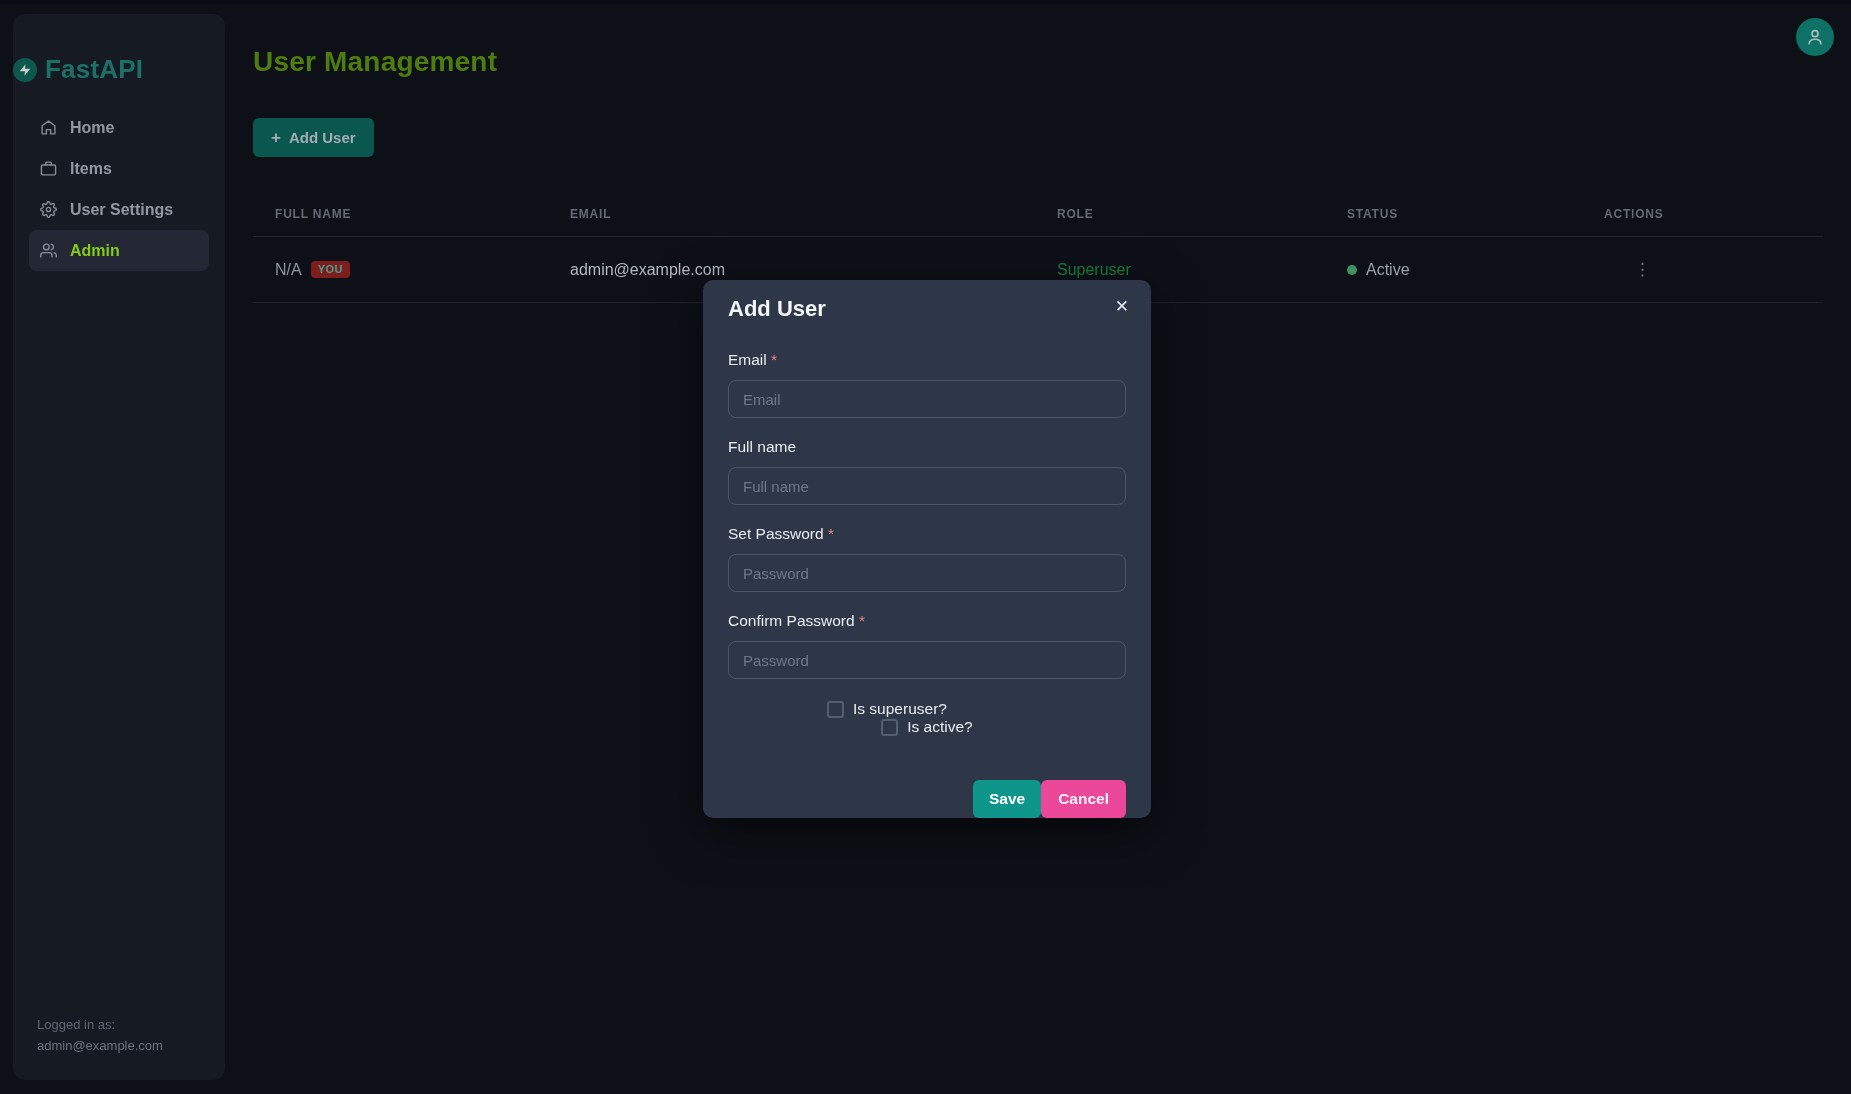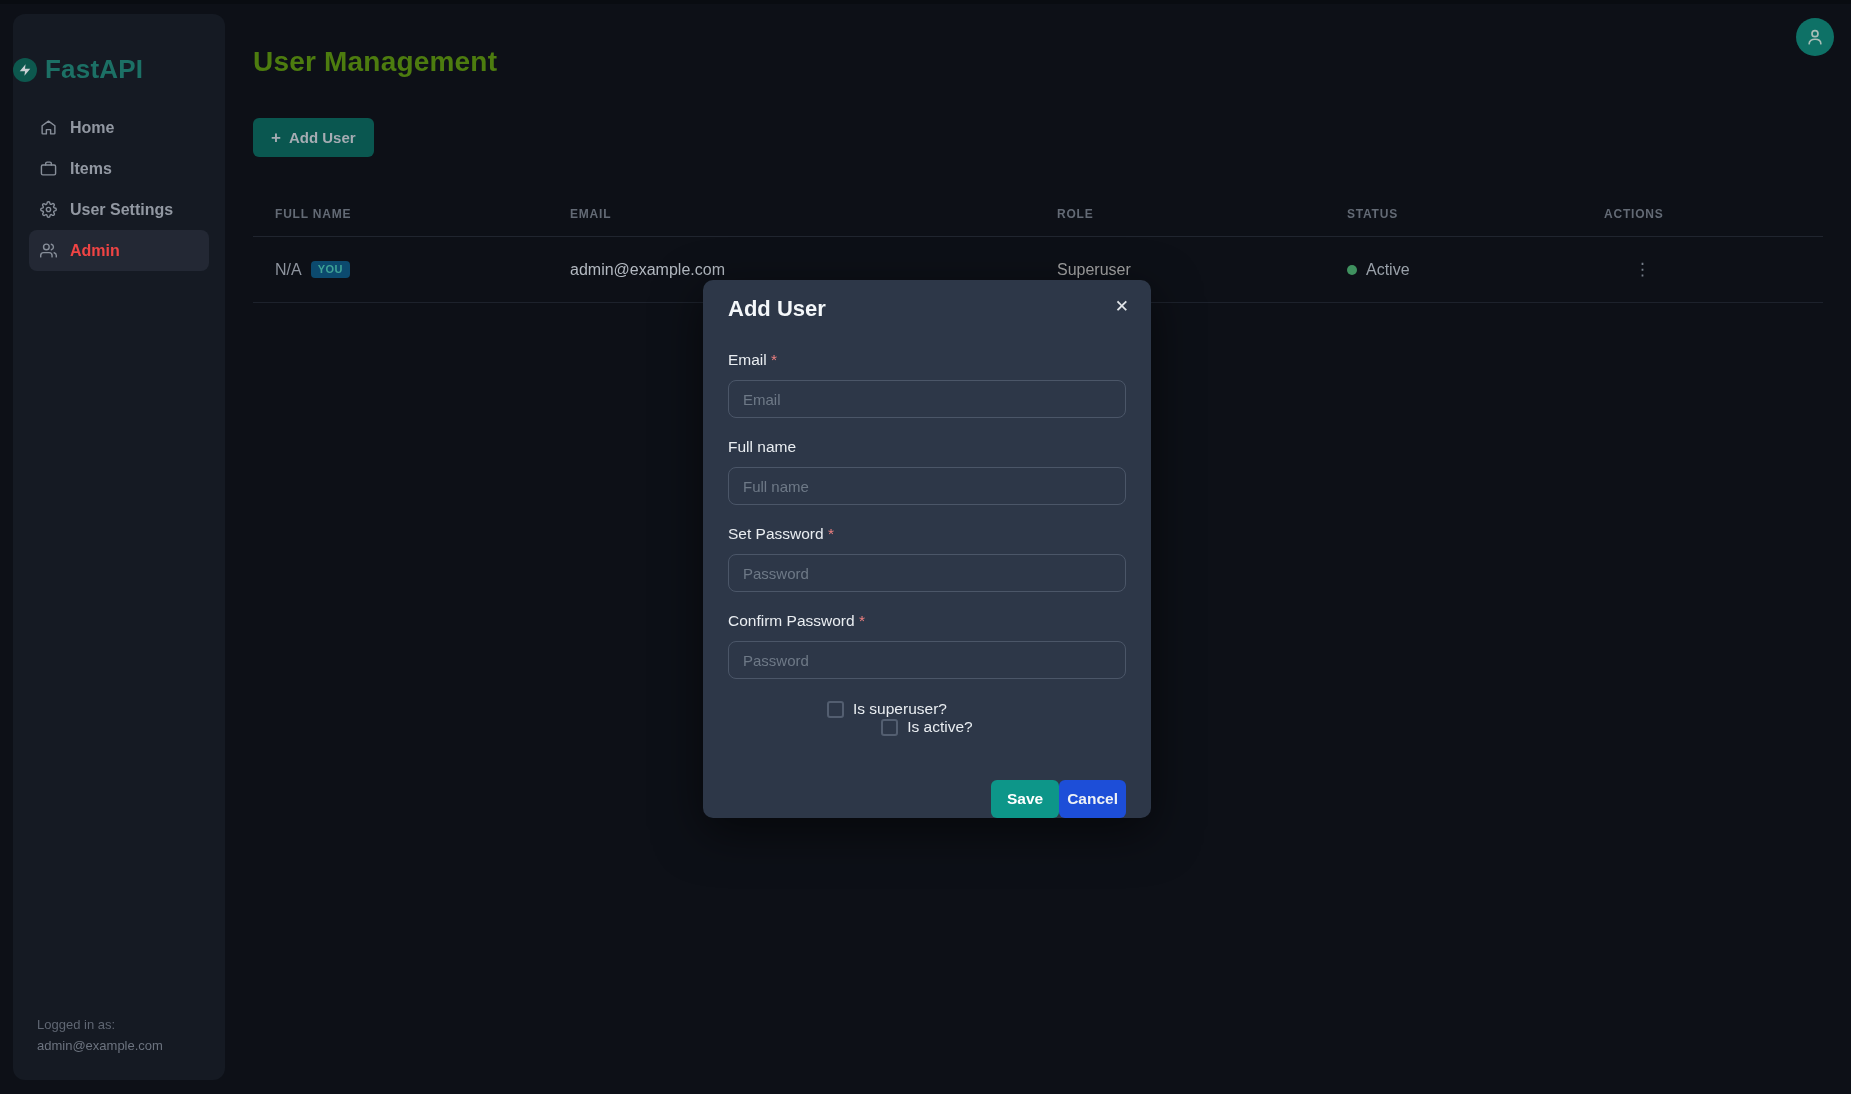--- a/index.html
+++ b/index.html
@@ -24,21 +24,21 @@
     display:flex; align-items:center; justify-content:center; flex:0 0 auto;
   }
   .logo-mark svg { width:14px; height:14px; }
   .logo-text { color:#1c7065; font-size:26px; font-weight:600; letter-spacing:0.2px; }
   .nav { margin-top:22px; }
   .nav-item {
     display:flex; align-items:center; gap:13px; height:41px;
     margin:0 16px; padding-left:11px; border-radius:8px;
     font-size:16px; color:#9298a2; cursor:pointer;font-weight:bold;
   }
-  .nav-item.active { background:#232834; color:#ef4444; }
+  .nav-item.active { background:#232834; color:#84cc16; }
   .nav-icon { width:17px; height:17px; display:flex; }
   .nav-icon svg { width:17px; height:17px; stroke:#878e99; }
   .sidebar-footer { position:absolute; left:24px; bottom:24px; font-size:13px; line-height:21px; color:#5f6672; }
   .sidebar-footer .email-line { color:#6c737f; }
 
   
   .avatar {
     position:absolute; left:1796px; top:18px; width:38px; height:38px;
     border-radius:50%; background:#0e7166; border:none; cursor:pointer;
     display:flex; align-items:center; justify-content:center;
@@ -58,24 +58,24 @@
 
   .table { position:absolute; top:191px; left:0; width:1570px; }
   .thead, .trow { display:grid; grid-template-columns:295px 487px 290px 257px 1fr; }
   .thead { height:46px; align-items:center; border-bottom:1px solid #20252f; }
   .th { padding-left:22px; font-size:12px; font-weight:700; letter-spacing:0.8px; color:#636a75; }
   .trow { height:66px; align-items:center; border-bottom:1px solid #1d222c; }
   .td { padding-left:22px; font-size:16px; }
   .cell-name { color:#8e949e; display:flex; align-items:center; gap:9px; }
   .you-badge {
     font-size:11px; font-weight:700; letter-spacing:0.5px; color:#3fa396;
-    background:#0c4a6e; border-radius:4px; padding:3px 7px; line-height:1;
+    background:#7f1d1d; border-radius:4px; padding:3px 7px; line-height:1;
   }
   .cell-email { color:#b3b9c1; }
-  .cell-role { color:#a3a3a3; }
+  .cell-role { color:#15803d; }
   .cell-status { color:#99a0a9; display:flex; align-items:center; gap:9px; }
   .status-dot { width:10px; height:10px; border-radius:50%; background:#3f915f; flex:0 0 auto; }
   .kebab {
     background:none; border:none; color:#757d89; font-size:17px; line-height:1;
     margin-left:24px; cursor:pointer; padding:4px 6px;
   }
 
   
   .modal {
     position:absolute; left:703px; top:280px; width:448px; height:538px;
@@ -103,21 +103,21 @@
   .check input {
     appearance:none; -webkit-appearance:none; width:17px; height:17px; margin:0;
     border:2px solid #535e70; border-radius:3px; background:transparent; cursor:pointer;
   }
   .modal-actions { margin-top:44px; display:flex; justify-content:flex-end; }
   .btn {
     height:38px; border:none; border-radius:6px; font-size:15.5px; font-weight:700;
     font-family:"Liberation Sans", sans-serif; cursor:pointer;
   }
   .btn-save { background:#0d9689; color:#ffffff; padding:0 16px; }
-  .btn-cancel { background:#1d4ed8; color:#eef1f5; padding:0 8px;text-align:center; }
+  .btn-cancel { background:#ec4899; color:#eef1f5; padding:0 17px;text-align:center; }
 </style>
 </head>
 <body>
 
 <div class="top-edge"></div>
 
 <aside class="sidebar">
   <div class="logo">
     <span class="logo-mark">
       <svg viewBox="0 0 24 24" fill="#c9d0d4" stroke="none">

